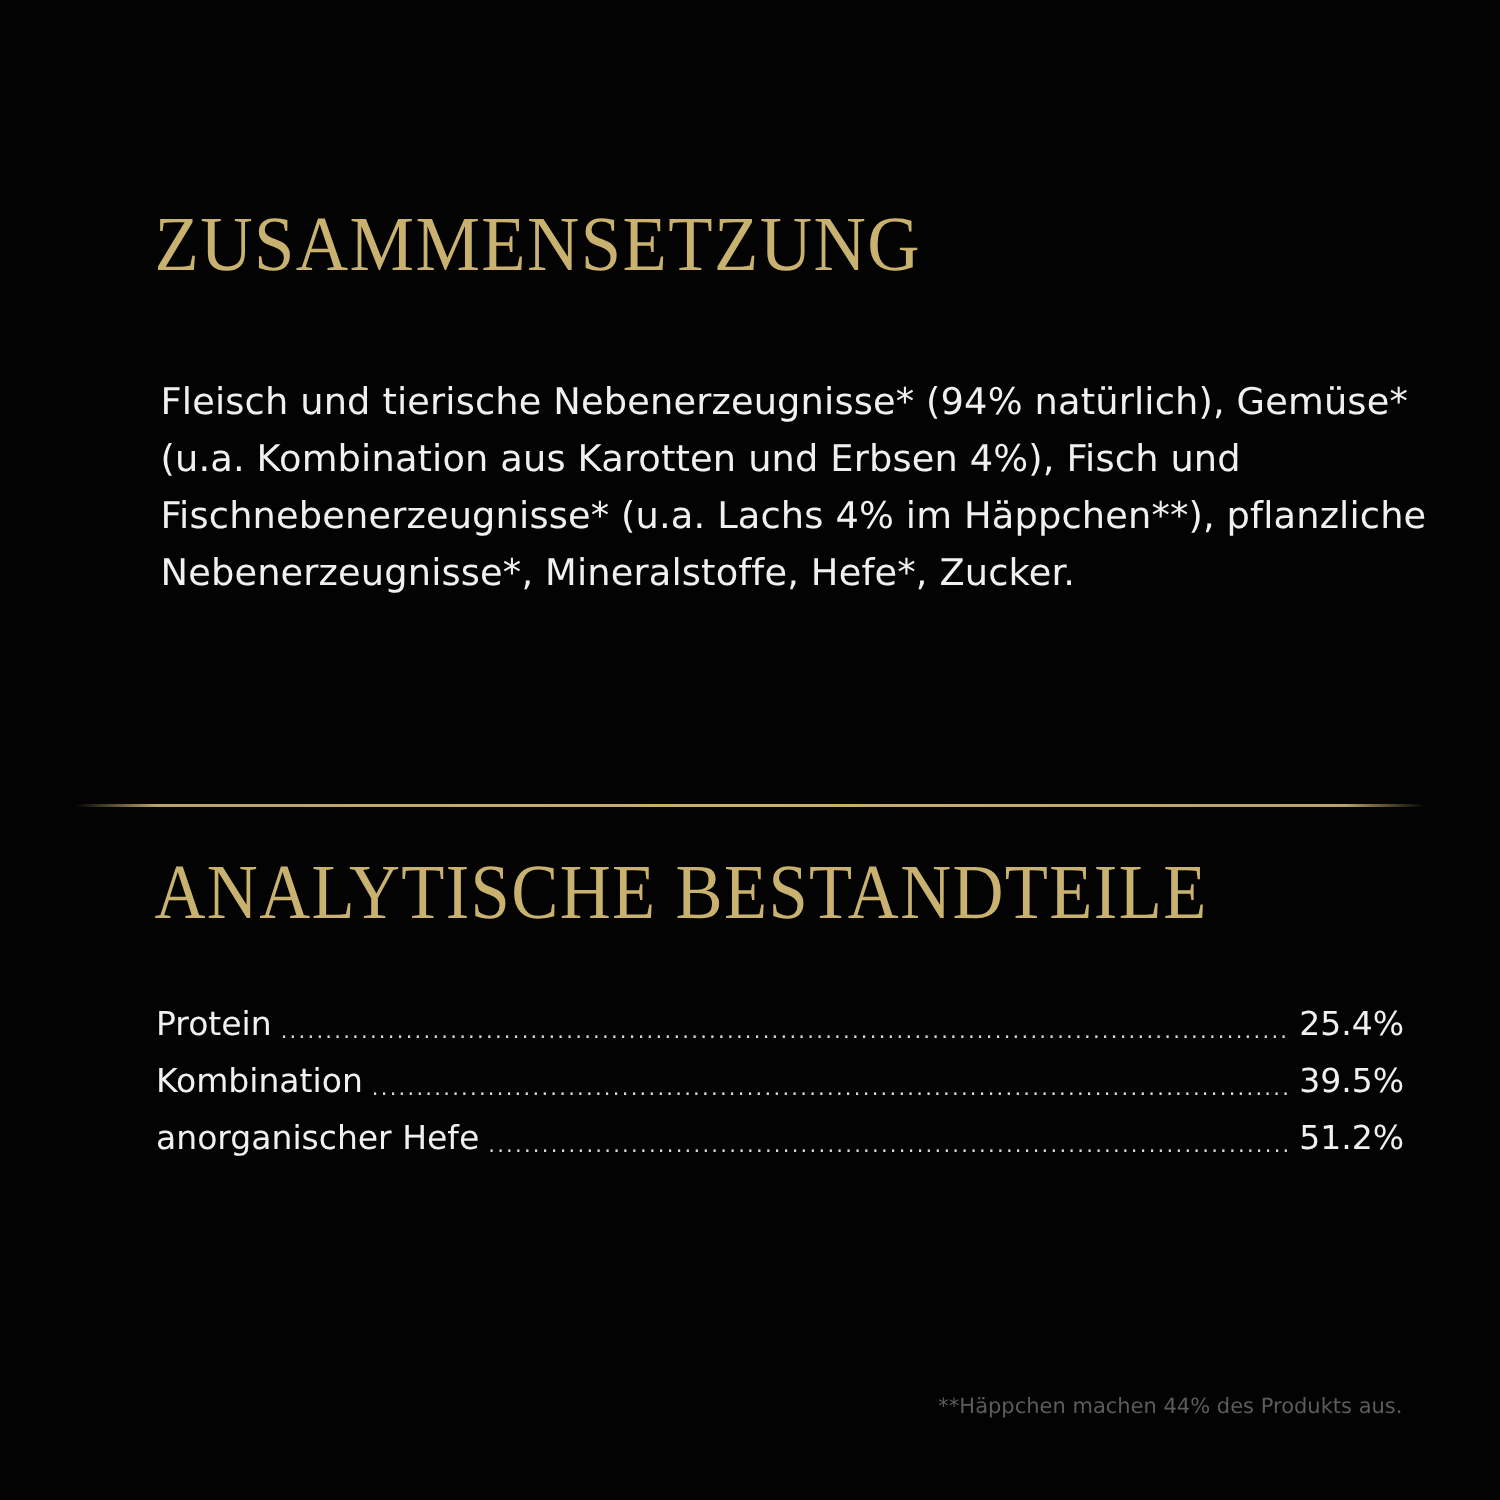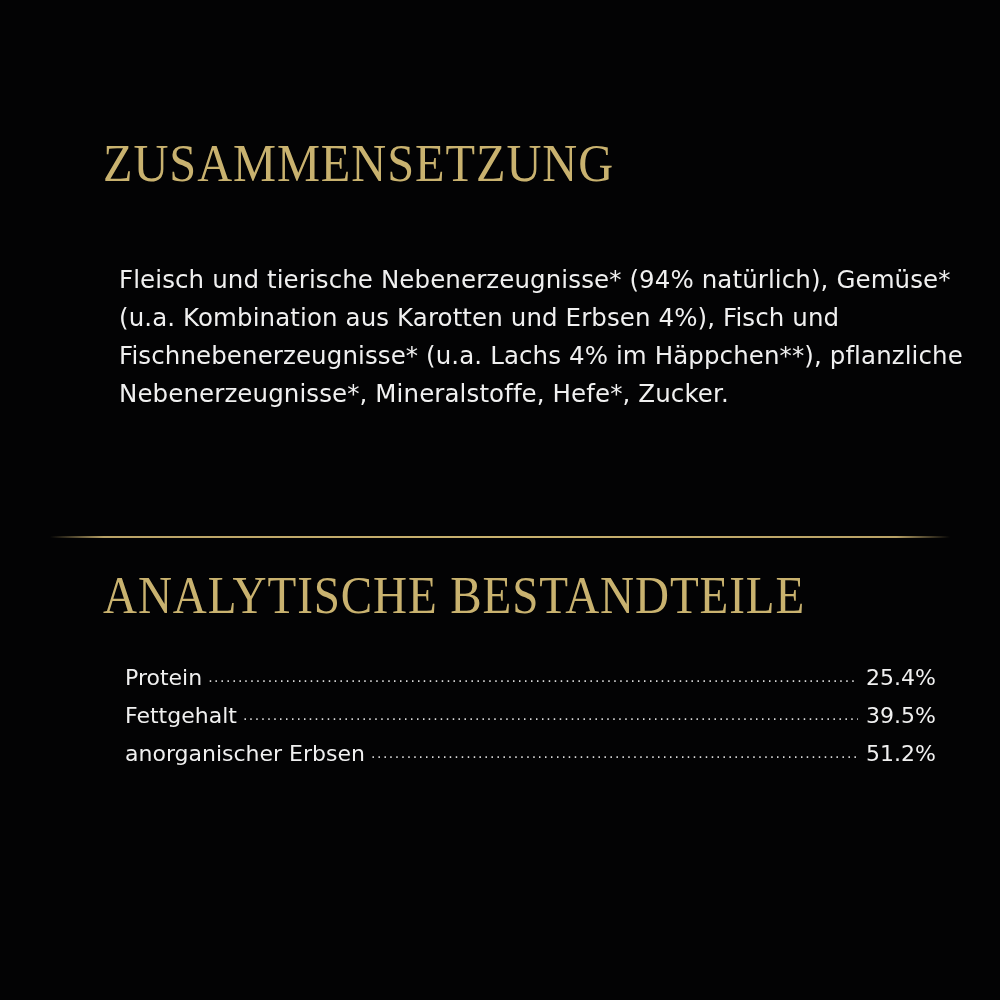--- a/index.html
+++ b/index.html
@@ -10,30 +10,30 @@
     .heading {
       position:absolute; left:103px; margin:0;
       font-family: "Liberation Serif", serif; font-weight:normal;
       color:#c9b26f; letter-spacing:1px; white-space:nowrap;
       transform-origin:left top;
     }
     #h1 { top:134px; font-size:52px; transform:scaleX(0.93); }
     #h2 { top:566px; font-size:52px; transform:scaleX(0.905); }
     .composition {
       position:absolute; left:103px; top:245px; width:860px;
-      font-size:24.5px; line-height:38px; color:#f0f0f0; margin:16px;
+      font-size:24.5px; line-height:38px; color:#f0f0f0; margin:4px;
       letter-spacing:0.1px;
     }
     .divider {
       position:absolute; left:50px; top:536px; width:900px; height:2px;
       background:linear-gradient(to right, rgba(201,178,111,0) 0%, #b9a267 6%, #c9b26f 50%, #b9a267 94%, rgba(201,178,111,0) 100%);
     }
     .analysis { position:absolute; left:104px; top:658px; width:832px; }
     .row {
-      display:flex; align-items:center; height:38px; font-size:22px; color:#f0f0f0;margin-left:21px;
+      display:flex; align-items:flex-end; height:38px; font-size:22px; color:#f0f0f0;
     }
     .row .label { white-space:nowrap; padding-right:6px; }
     .row .dots {
       flex:1; overflow:hidden; white-space:nowrap; font-size:14px; letter-spacing:1.5px; color:#d8d8d8;
     }
     .row .dots::after {
       content:"................................................................................................................................................................................................................................";
     }
     .row .value { white-space:nowrap; padding-left:8px; }
     .footnotes {
@@ -52,25 +52,26 @@
 
 <h2 id="h2" class="heading">ANALYTISCHE BESTANDTEILE</h2>
 
 <div class="analysis">
   <div class="row">
     <span class="label">Protein</span>
     <span class="dots"></span>
     <span class="value">25.4%</span>
   </div>
   <div class="row">
-    <span class="label">Fettgehalt</span>
+    <span class="label">Kombination</span>
     <span class="dots"></span>
     <span class="value">39.5%</span>
   </div>
   <div class="row">
-    <span class="label">anorganischer Erbsen</span>
+    <span class="label">anorganischer Hefe</span>
     <span class="dots"></span>
     <span class="value">51.2%</span>
   </div>
 </div>
 
 <div class="footnotes">
+  <div>**Häppchen machen 44% des Produkts aus.</div>
 </div>
 
 </body></html>

